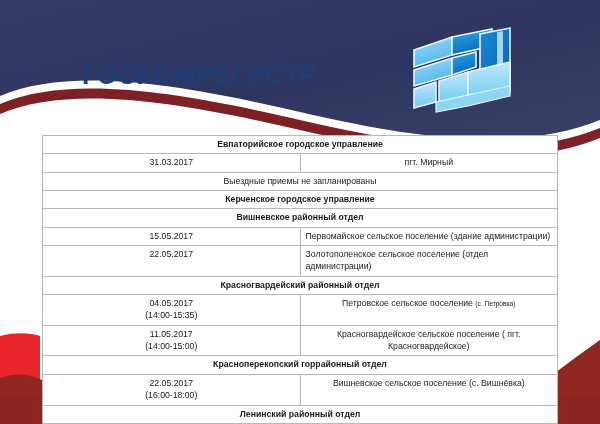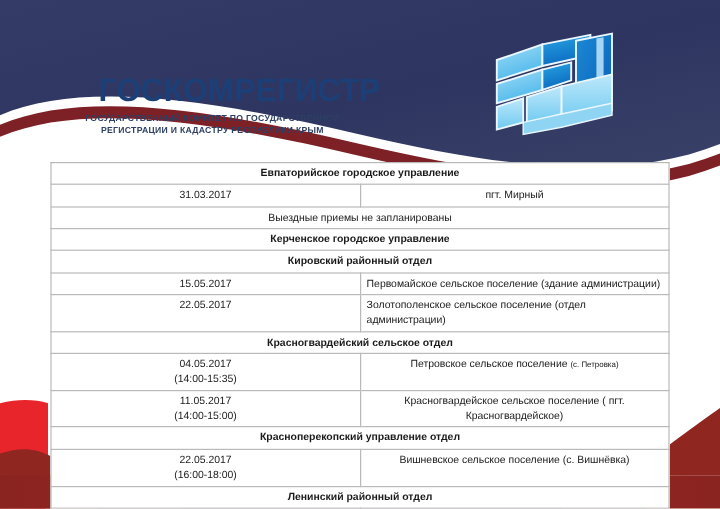--- a/index.html
+++ b/index.html
@@ -124,68 +124,64 @@
 
     <path d="M74,12 L104,6 L104,62 L74,72 Z" fill="url(#darkBlue)" stroke="#e9f6fd" stroke-width="1.6"></path>
     <path d="M91,10 L97,9 L97,48 L91,50 Z" fill="#bfe6fa" opacity="0.85"></path>
 
     <path d="M62,50 L104,40 L104,70 L62,80 Z" fill="url(#paleBlue)" stroke="#e9f6fd" stroke-width="1.6"></path>
     <path d="M30,80 L62,73 L104,64 L104,74 L62,84 L30,90 Z" fill="#8fd4f3" stroke="#e9f6fd" stroke-width="1.2"></path>
   </svg>
 
   <div class="logo-block">
     <div class="logo-word">ГОСКОМРЕГИСТР</div>
-    <div class="logo-sub">
-      <div>ГОСУДАРСТВЕННЫЙ КОМИТЕТ ПО ГОСУДАРСТВЕННОЙ</div>
-      <div>РЕГИСТРАЦИИ И КАДАСТРУ РЕСПУБЛИКИ КРЫМ</div>
-    </div>
   </div>
 
   <div class="table-wrap">
     <table class="sched">
       <tbody id="tbody">
           <tr>
             <td class="sec" colspan="2">Евпаторийское городское управление</td>
           </tr>
           <tr>
             <td class="date">31.03.2017</td>
             <td class="place"><span>пгт. Мирный</span></td>
           </tr>
           <tr>
             <td class="note" colspan="2">Выездные приемы не запланированы</td>
           </tr>
           <tr>
             <td class="sec" colspan="2">Керченское городское управление</td>
           </tr>
           <tr>
-            <td class="sec" colspan="2">Кировский районный отдел</td>
+            <td class="sec" colspan="2">Вишневское районный отдел</td>
           </tr>
           <tr>
             <td class="date">15.05.2017</td>
             <td class="place c"><span>Первомайское сельское поселение (здание администрации)</span></td>
           </tr>
           <tr>
             <td class="date">22.05.2017</td>
             <td class="place c"><span>Золотополенское сельское поселение (отдел администрации)</span></td>
           </tr>
           <tr>
-            <td class="sec" colspan="2">Красногвардейский сельское отдел</td>
+            <td class="sec" colspan="2">Красногвардейский районный отдел</td>
           </tr>
           <tr>
             <td class="date">04.05.2017
 (14:00-15:35)</td>
             <td class="place"><span>Петровское сельское поселение </span><span class="sm">(с. Петровка)</span></td>
           </tr>
           <tr>
             <td class="date">11.05.2017
 (14:00-15:00)</td>
             <td class="place"><span>Красногвардейское сельское поселение ( пгт. Красногвардейское)</span></td>
           </tr>
           <tr>
-            <td class="sec" colspan="2">Красноперекопский управление отдел</td>
+            <td class="sec" colspan="2">Красноперекопский горрайонный отдел</td>
           </tr>
           <tr>
             <td class="date">22.05.2017
 (16:00-18:00)</td>
             <td class="place"><span>Вишневское сельское поселение (с. Вишнёвка)</span></td>
           </tr>
           <tr>
             <td class="sec" colspan="2">Ленинский районный отдел</td>
           </tr>
           <tr>

